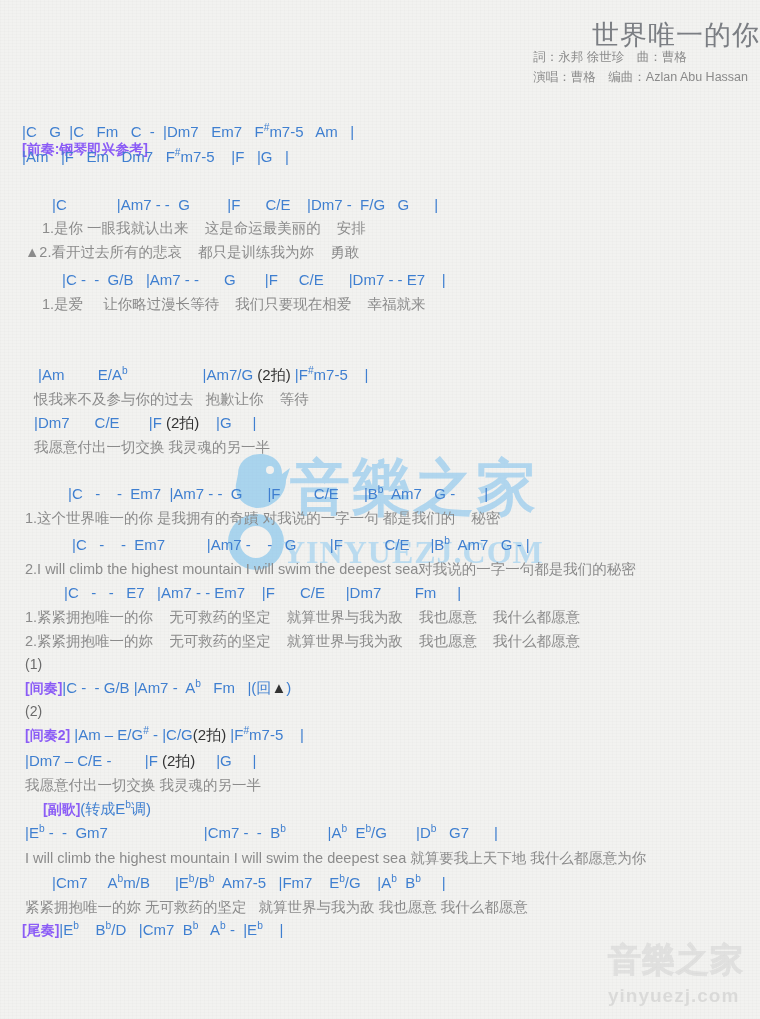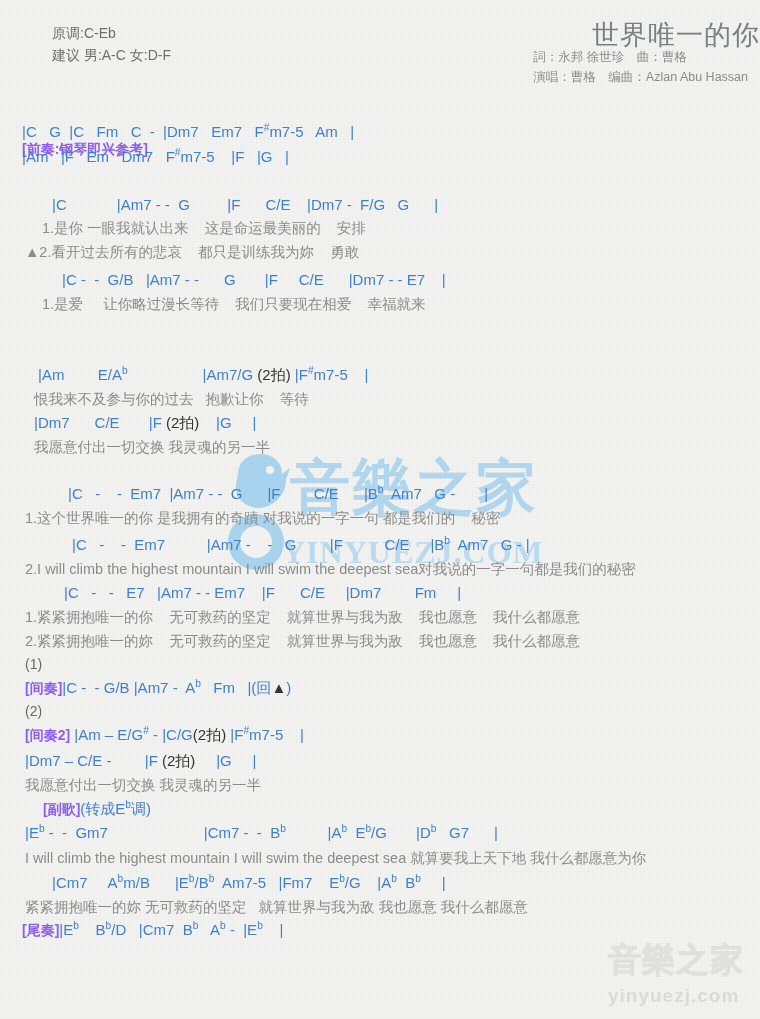--- a/index.html
+++ b/index.html
@@ -93,24 +93,20 @@
   <div class="lat">YINYUEZJ.COM</div>
 </div>
 
 <div class="wm-bottom">
   <div class="b1">音樂之家</div>
   <div class="b2">yinyuezj.com</div>
 </div>
 
 <div class="sheet">
 
-  <div class="keyinfo">
-    <div>原调:C-Eb</div>
-    <div>建议 男:A-C 女:D-F</div>
-  </div>
   <div class="title">世界唯一的你</div>
   <div class="credits">
     <div>詞：永邦 徐世珍　曲：曹格</div>
     <div>演唱：曹格　编曲：Azlan Abu Hassan</div>
   </div>
 
   <div class="line sect" style="left:22px;top:101px;">[前奏:钢琴即兴参考]</div>
   <div class="line chordline" style="left:22px;top:123px;">|C   G  |C   Fm   C  -  |Dm7   Em7   F<sup>#</sup>m7-5   Am   |</div>
   <div class="line chordline" style="left:22px;top:148px;">|Am   |F   Em   Dm7   F<sup>#</sup>m7-5    |F   |G   |</div>
 

